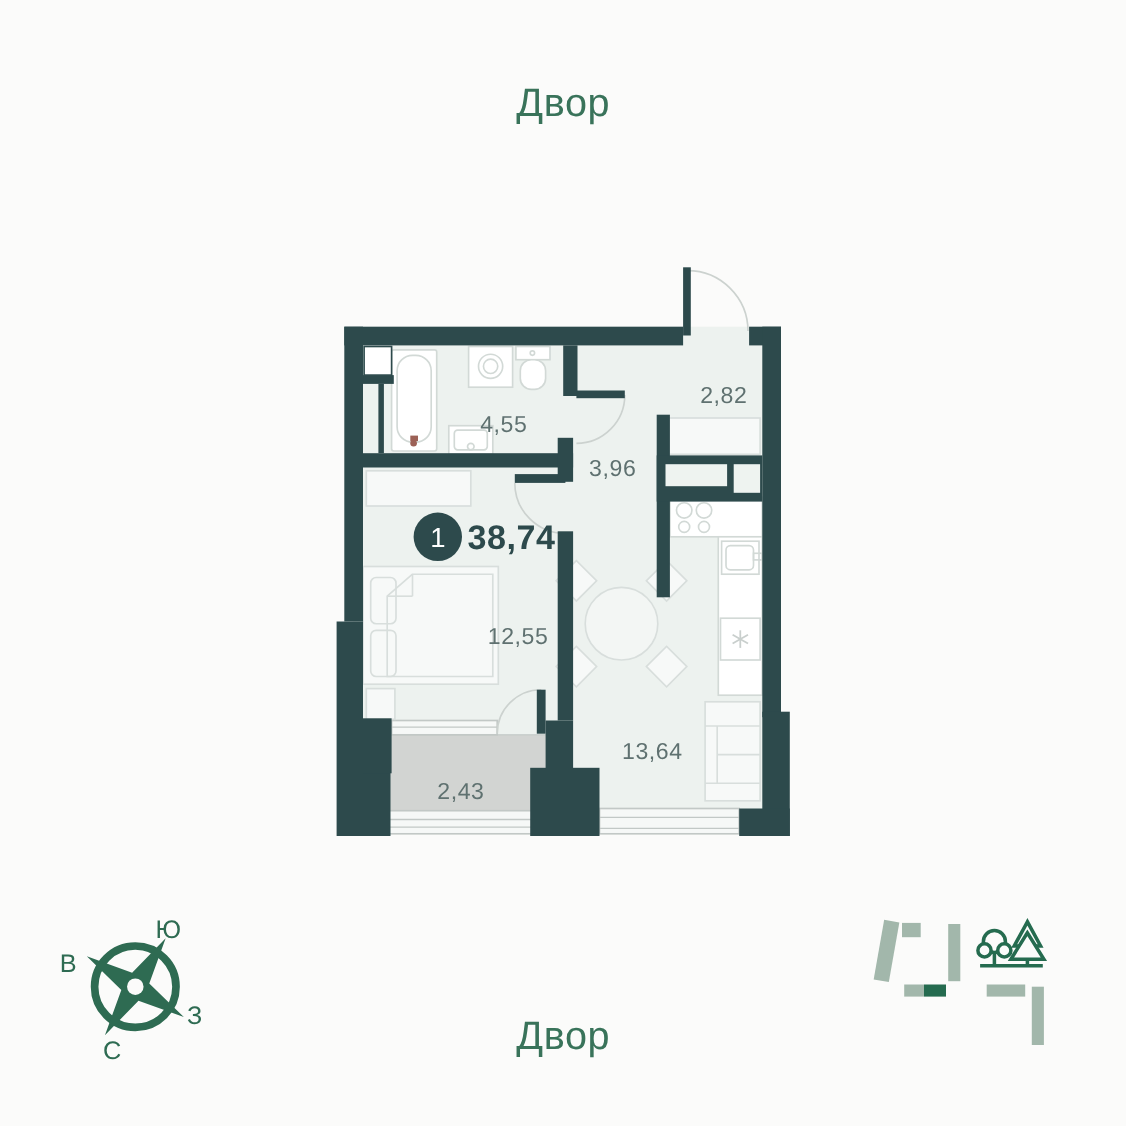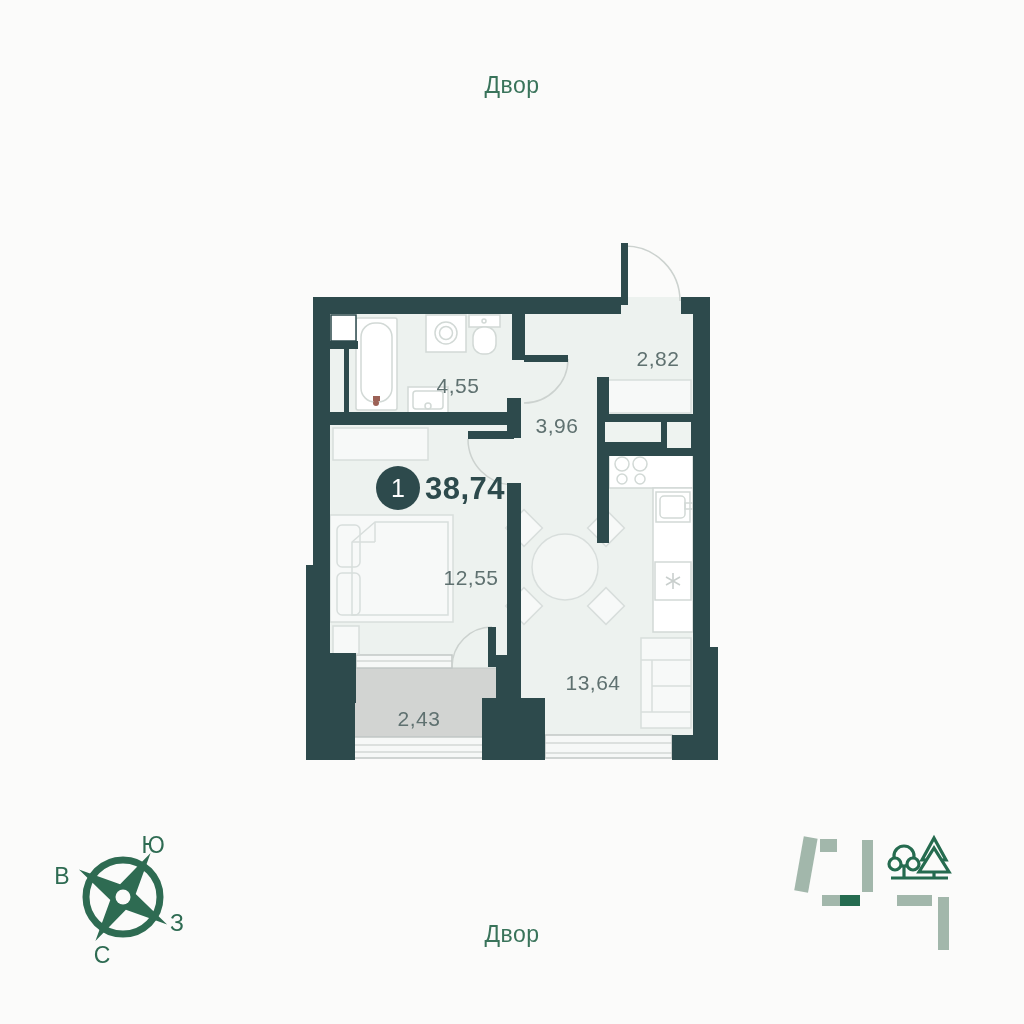--- a/index.html
+++ b/index.html
@@ -1,19 +1,19 @@
 <!DOCTYPE html>
 <html><head>
 <meta charset="utf-8">
 <style>
   html,body{margin:0;padding:0;background:#fbfbfa;}
   .stage{position:relative;width:1024px;height:1024px;background:#fbfbfa;overflow:hidden;
          font-family:"Liberation Sans", sans-serif;}
   .courtyard{position:absolute;left:0;width:1024px;text-align:center;
-             font-size:23px;font-weight:400;color:#39735a;letter-spacing:.5px;}
+             font-size:36px;font-weight:400;color:#39735a;letter-spacing:.5px;}
   .courtyard.top{top:72px;}
   .courtyard.bottom{top:921px;}
   svg text{font-family:"Liberation Sans", sans-serif;}
   .room-label{font-size:21px;fill:#5f7170;letter-spacing:.5px;}
   .total-label{font-size:31px;font-weight:bold;fill:#2d4a4c;letter-spacing:.5px;}
   .badge-num{font-size:25px;fill:#ffffff;}
   .compass-letter{font-size:23px;fill:#2e6b52;font-weight:500;}
   .fix{fill:#ffffff;stroke:#d2d9d6;stroke-width:1.5;}
   .fix2{fill:none;stroke:#d2d9d6;stroke-width:1.5;}
   .furn{fill:#f7f9f8;stroke:#d8dedc;stroke-width:1.5;}

